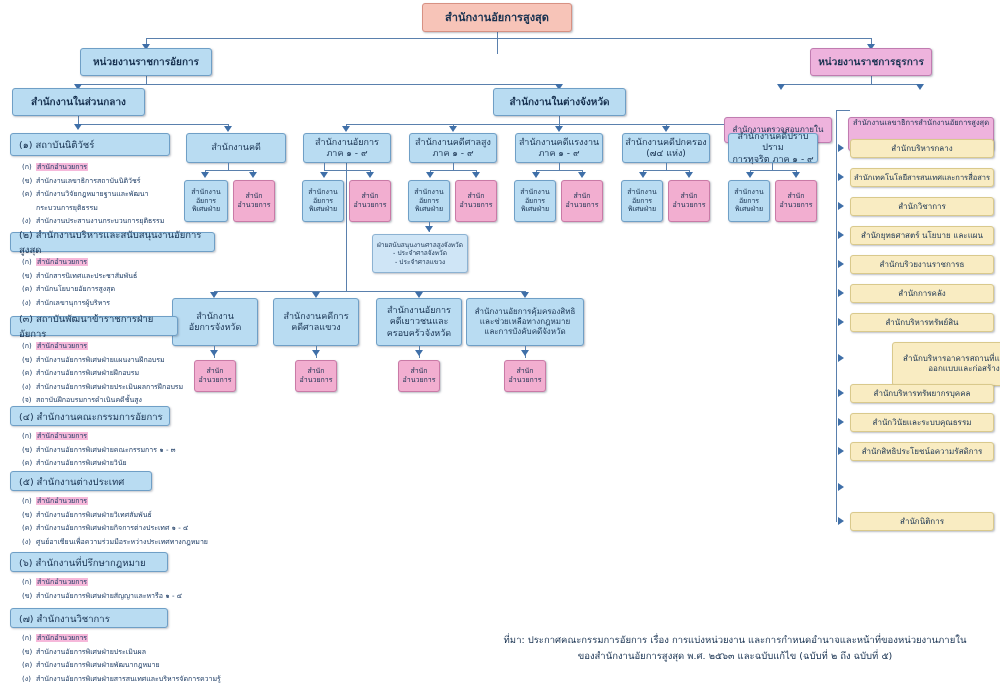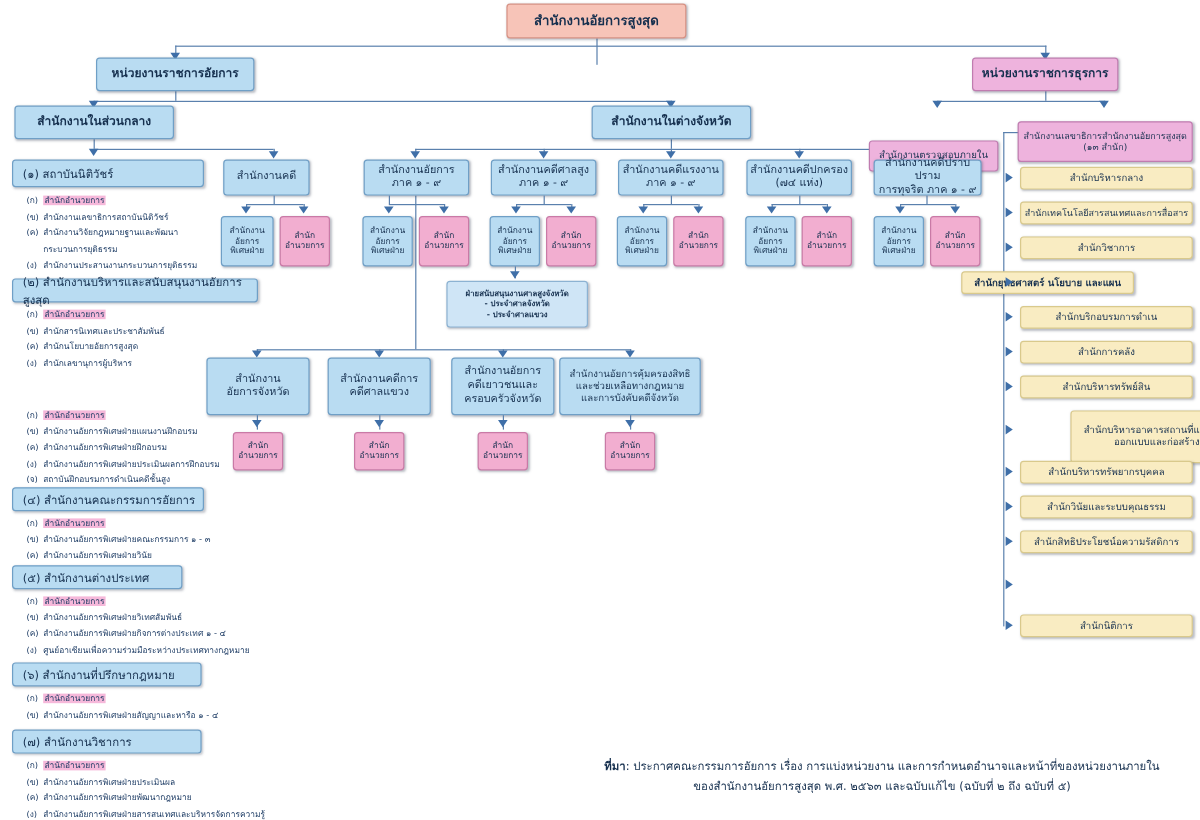--- a/index.html
+++ b/index.html
@@ -80,21 +80,21 @@
     border-top:4px solid transparent;
     border-bottom:4px solid transparent;
     border-left:6px solid #3f6fa8;
   }
 
   
   #footer{
     position:absolute;left:470px;top:632px;width:530px;
     text-align:center;font-size:9.5px;line-height:1.7;color:#16304f;
   }
-  #footer .src{font-weight:bold;}
+  #footer .src{font-weight:normal;}
   .line2{display:block;}
 </style>
 </head>
 <body>
 
 <div id="stage">
 
   <div class="ln vl" style="left:497px;top:32px;height:22px;"></div>
   <div class="ln hl2" style="left:146px;top:38px;width:726px;"></div>
   <div class="ln vl" style="left:146px;top:38px;height:12px;"></div>
@@ -166,26 +166,26 @@
   </div>
 
   <div class="node blue t10 bold" style="left:493px;top:88px;width:133px;height:28px;">
     <span>สำนักงานในต่างจังหวัด</span>
   </div>
 
   <div class="node orchid t8" style="left:724px;top:117px;width:108px;height:26px;">
     <span>สำนักงานตรวจสอบภายใน</span>
   </div>
 
-  <div class="node orchid t75" style="left:848px;top:101px;width:146px;height:34px;">
+  <div class="node orchid t75" style="left:848px;top:117px;width:146px;height:34px;justify-content:space-between;">
     <span>สำนักงานเลขาธิการสำนักงานอัยการสูงสุด</span>
     <span>(๑๓ สำนัก)</span>
   </div>
 
-  <div class="node blue t9" style="left:186px;top:133px;width:72px;height:30px;">
+  <div class="node blue t9" style="left:186px;top:133px;width:100px;height:30px;">
     <span>สำนักงานคดี</span>
   </div>
   <div class="ln vl" style="left:228px;top:163px;height:7px;"></div>
   <div class="ln hl2" style="left:205px;top:170px;width:48px;"></div>
   <div class="ln vl" style="left:205px;top:170px;height:4px;"></div>
   <div class="ln vl" style="left:253px;top:170px;height:4px;"></div>
   <div class="arrow-d" style="left:201px;top:172px;"></div>
   <div class="arrow-d" style="left:249px;top:172px;"></div>
   <div class="node blue t7" style="left:184px;top:180px;width:44px;height:42px;">
     <span>สำนักงาน</span>
@@ -291,21 +291,21 @@
     <span>อัยการ</span>
     <span>พิเศษฝ่าย</span>
   </div>
   <div class="node pink t7" style="left:775px;top:180px;width:42px;height:42px;">
     <span>สำนัก</span>
     <span>อำนวยการ</span>
   </div>
 
   <div class="ln vl" style="left:429px;top:222px;height:10px;"></div>
   <div class="arrow-d" style="left:425px;top:226px;"></div>
-  <div class="node blue-pale t65" style="left:372px;top:234px;width:118px;height:39px;font-weight:bold;">
+  <div class="node blue-pale t65" style="left:372px;top:234px;width:96px;height:39px;">
     <span>ฝ่ายสนับสนุนงานศาลสูงจังหวัด</span>
     <span>- ประจำศาลจังหวัด</span>
     <span>- ประจำศาลแขวง</span>
   </div>
 
   <div class="node blue t9" style="left:172px;top:298px;width:86px;height:48px;">
     <span>สำนักงาน</span>
     <span>อัยการจังหวัด</span>
   </div>
   <div class="ln vl" style="left:214px;top:346px;height:12px;"></div>
@@ -364,20 +364,23 @@
   <div class="grouphead" style="left:10px;top:232px;width:205px;height:20px;">
     <span>(๒) สำนักงานบริหารและสนับสนุนงานอัยการสูงสุด</span>
   </div>
   <div class="sublist" style="left:22px;top:256px;width:200px;">
     <div class="li"><span class="ind">(ก)</span><span class="hl">สำนักอำนวยการ</span></div>
     <div class="li"><span class="ind">(ข)</span><span>สำนักสารนิเทศและประชาสัมพันธ์</span></div>
     <div class="li"><span class="ind">(ค)</span><span>สำนักนโยบายอัยการสูงสุด</span></div>
     <div class="li"><span class="ind">(ง)</span><span>สำนักเลขานุการผู้บริหาร</span></div>
   </div>
 
+  <div class="grouphead" style="left:10px;top:316px;width:168px;height:20px;">
+    <span>(๓) สถาบันพัฒนาข้าราชการฝ่ายอัยการ</span>
+  </div>
   <div class="sublist" style="left:22px;top:340px;width:220px;">
     <div class="li"><span class="ind">(ก)</span><span class="hl">สำนักอำนวยการ</span></div>
     <div class="li"><span class="ind">(ข)</span><span>สำนักงานอัยการพิเศษฝ่ายแผนงานฝึกอบรม</span></div>
     <div class="li"><span class="ind">(ค)</span><span>สำนักงานอัยการพิเศษฝ่ายฝึกอบรม</span></div>
     <div class="li"><span class="ind">(ง)</span><span>สำนักงานอัยการพิเศษฝ่ายประเมินผลการฝึกอบรม</span></div>
     <div class="li"><span class="ind">(จ)</span><span>สถาบันฝึกอบรมการดำเนินคดีชั้นสูง</span></div>
   </div>
 
   <div class="grouphead" style="left:10px;top:406px;width:160px;height:20px;">
     <span>(๔) สำนักงานคณะกรรมการอัยการ</span>
@@ -424,27 +427,27 @@
   <div class="node cream t75" style="left:850px;top:168px;width:144px;height:19px;">
       <span>สำนักเทคโนโลยีสารสนเทศและการสื่อสาร</span>
     </div>
   <div class="arrow-r" style="left:838px;top:173px;"></div>
 
   <div class="node cream t8" style="left:850px;top:197px;width:144px;height:19px;">
       <span>สำนักวิชาการ</span>
     </div>
   <div class="arrow-r" style="left:838px;top:202px;"></div>
 
-  <div class="node cream t8" style="left:801px;top:226px;width:144px;height:19px;font-weight:bold;">
+  <div class="node cream t8" style="left:850px;top:226px;width:144px;height:19px;">
       <span>สำนักยุทธศาสตร์ นโยบาย และแผน</span>
     </div>
   <div class="arrow-r" style="left:838px;top:231px;"></div>
 
   <div class="node cream t8" style="left:850px;top:255px;width:144px;height:19px;">
-      <span>สำนักบริกอบรมการดำเน</span>
+      <span>สำนักบริวยงานราชการธ</span>
     </div>
   <div class="arrow-r" style="left:838px;top:260px;"></div>
 
   <div class="node cream t8" style="left:850px;top:284px;width:144px;height:19px;">
       <span>สำนักการคลัง</span>
     </div>
   <div class="arrow-r" style="left:838px;top:289px;"></div>
 
   <div class="node cream t8" style="left:850px;top:313px;width:144px;height:19px;">
       <span>สำนักบริหารทรัพย์สิน</span>

